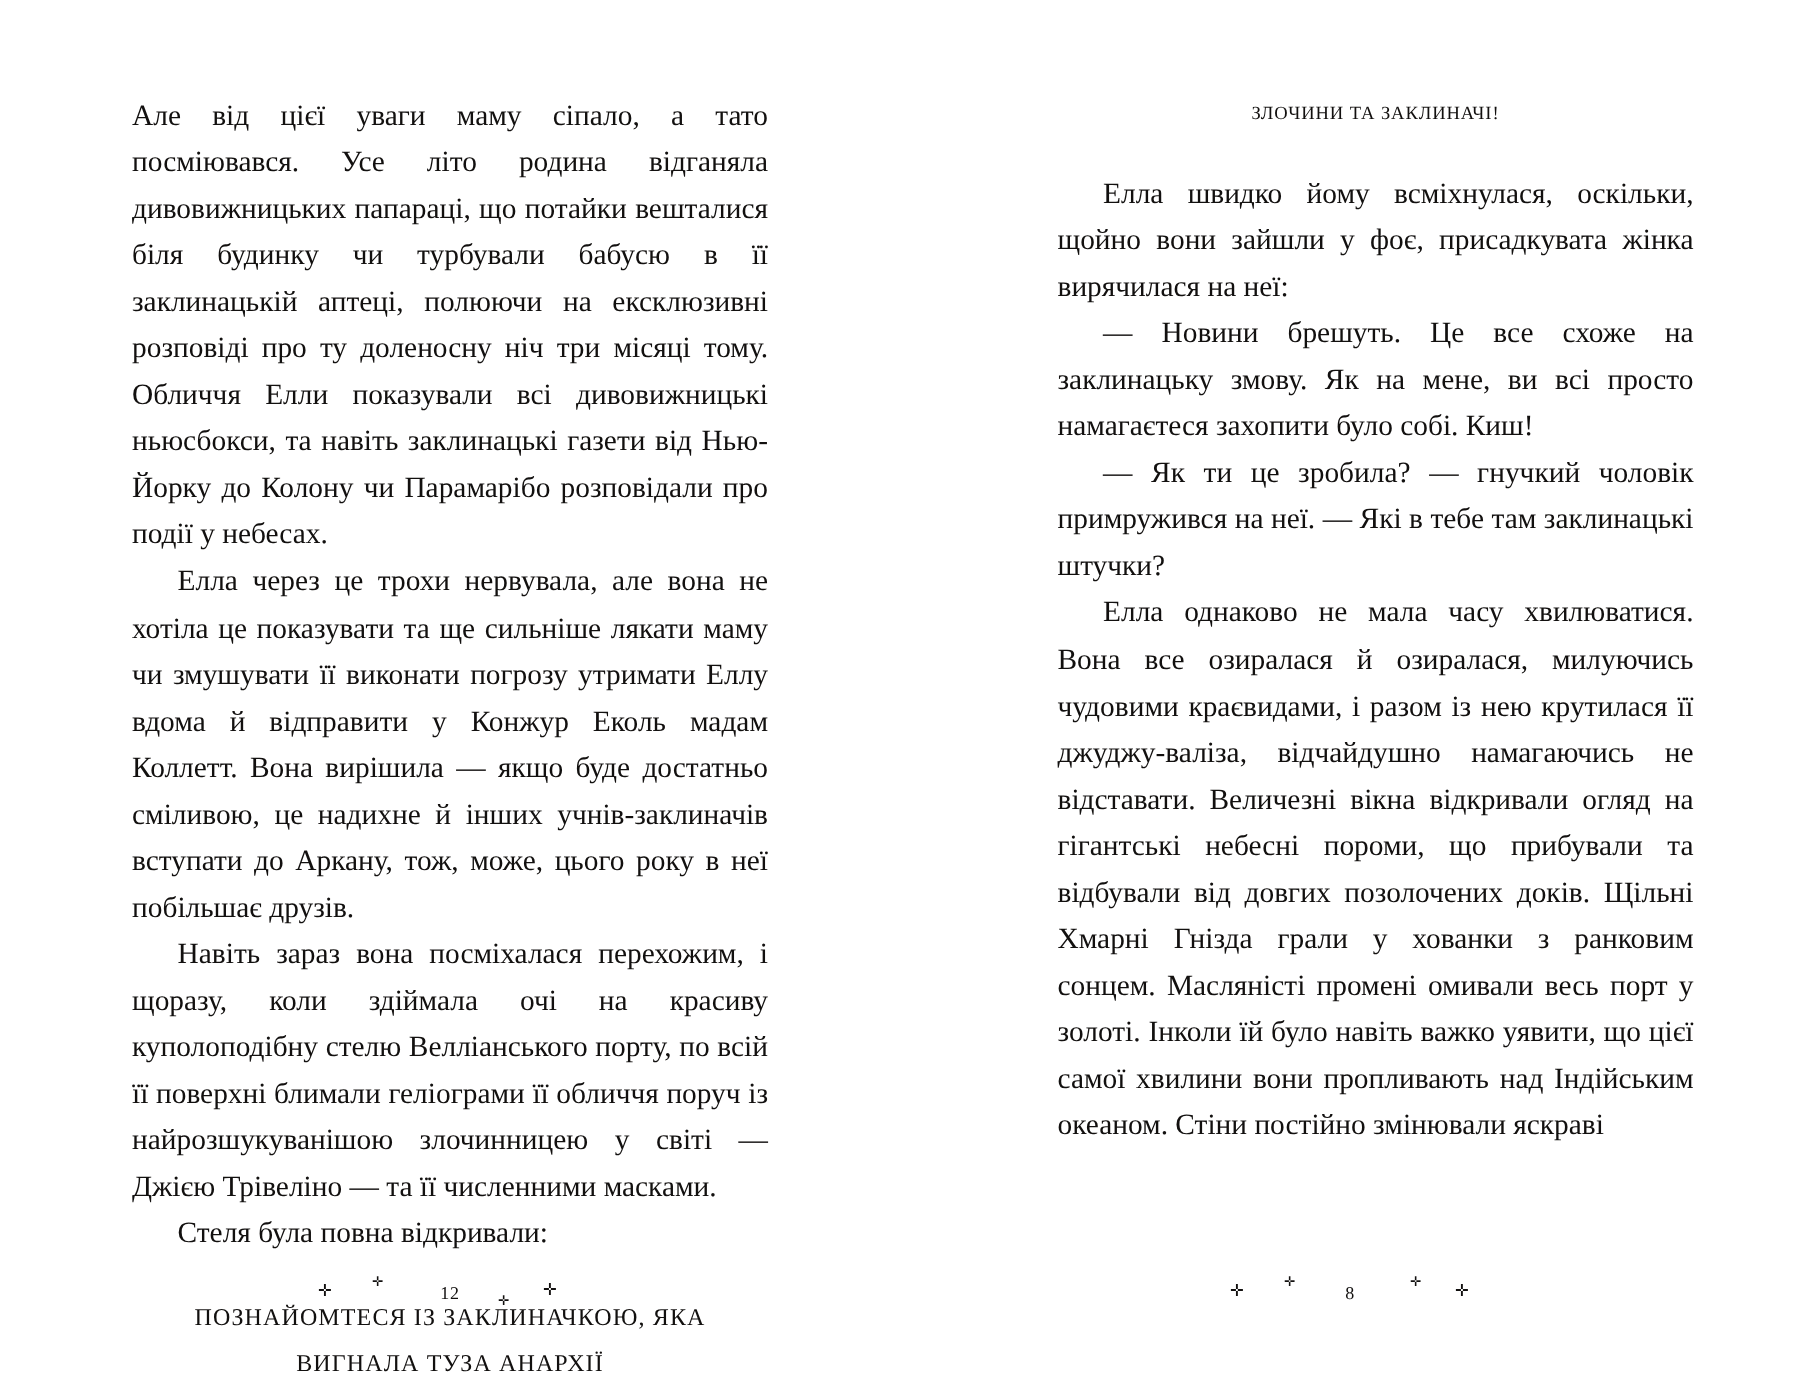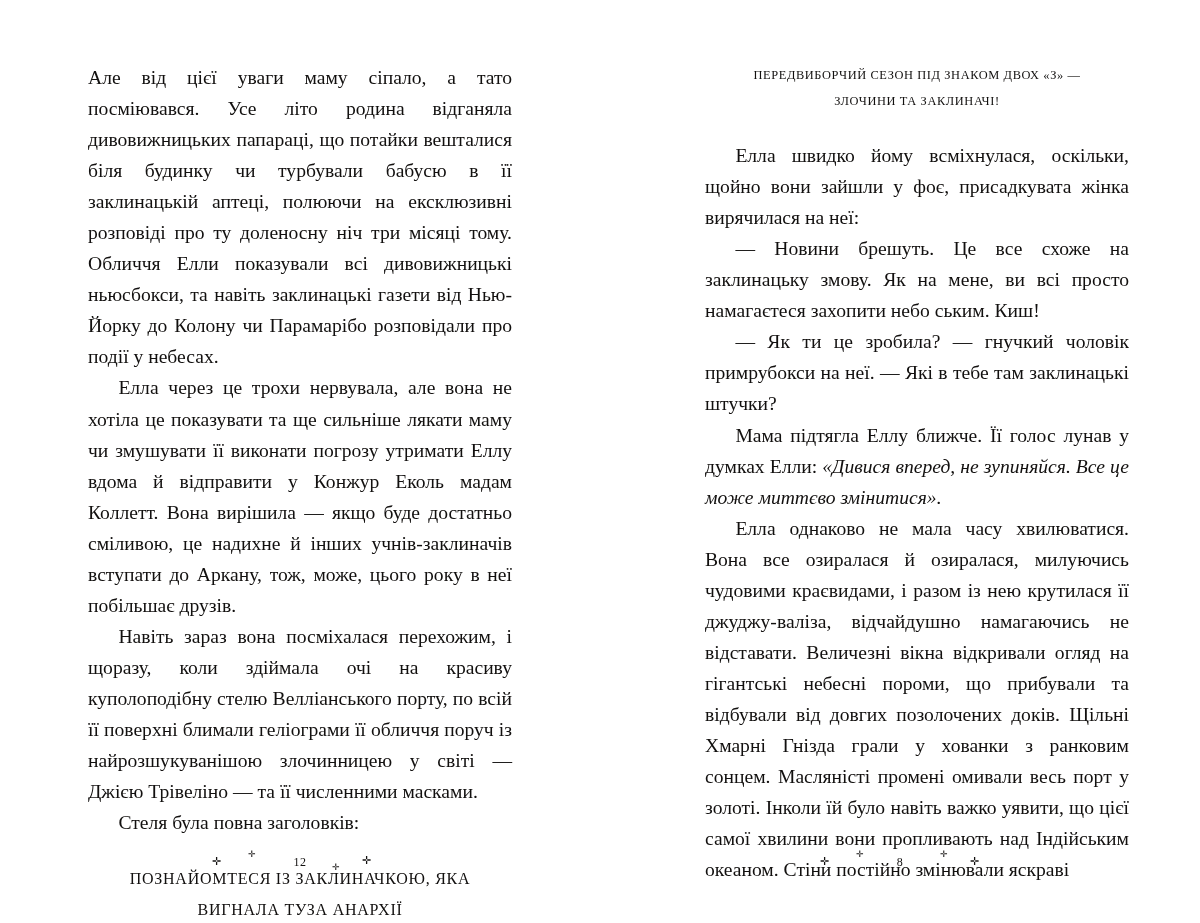--- a/index.html
+++ b/index.html
@@ -115,21 +115,21 @@
 </head>
 <body>
 
 <div class="spread">
 
   <div class="page page-left">
     <div class="text-col">
       <p class="body">Але від цієї уваги маму сіпало, а тато посміювався. Усе літо родина відганяла дивовижницьких папараці, що потайки вешталися біля будинку чи турбували бабусю в її заклинацькій аптеці, полюючи на ексклю­зивні розповіді про ту доленосну ніч три місяці тому. Обличчя Елли показували всі дивовижницькі ньюс­бокси, та навіть заклинацькі газети від Нью-Йорку до Колону чи Парамарібо розповідали про події у небесах.</p>
       <p class="body indent">Елла через це трохи нервувала, але вона не хотіла це показувати та ще сильніше лякати маму чи зму­шувати її виконати погрозу утримати Еллу вдома й відправити у Конжур Еколь мадам Коллетт. Вона вирішила — якщо буде достатньо сміливою, це надихне й інших учнів-заклиначів вступати до Аркану, тож, може, цього року в неї побільшає друзів.</p>
       <p class="body indent">Навіть зараз вона посміхалася перехожим, і щоразу, коли здіймала очі на красиву куполоподібну стелю Велліанського порту, по всій її поверхні блимали геліограми її обличчя поруч із найрозшукуванішою злочинницею у світі — Джією Трівеліно — та її чис­ленними масками.</p>
-      <p class="body indent">Стеля була повна заголовків:</p>
+      <p class="body indent">Стеля була повна відкривали:</p>
 
       <div class="headline-block">
         <span class="hl">ПОЗНАЙОМТЕСЯ ІЗ ЗАКЛИНАЧКОЮ, ЯКА ВИГНАЛА ТУЗА АНАРХІЇ</span>
 
       </div>
     </div>
 
     <div class="folio">
       <div class="folio-inner">
         <span class="orn a">✛</span>
@@ -137,28 +137,26 @@
         <span class="folio-num">12</span>
         <span class="orn c">✛</span>
         <span class="orn d">✛</span>
       </div>
     </div>
   </div>
 
   <div class="page page-right">
     <div class="text-col">
       <div class="running-head">
-        <span>ПЕРЕДВИБОРЧИЙ СЕЗОН ПІД ЗНАКОМ ДВОХ «З» —</span>
         <span class="line2">ЗЛОЧИНИ ТА ЗАКЛИНАЧІ!</span>
       </div>
 
       <p class="body indent">Елла швидко йому всміхнулася, оскільки, щойно вони зайшли у фоє, присадкувата жінка вирячилася на неї:</p>
-      <p class="body indent">— Новини брешуть. Це все схоже на заклинацьку змову. Як на мене, ви всі просто намагаєтеся захопити небо ським. Киш!</p>
-      <p class="body indent">— Як ти це зробила? — гнучкий чоловік примру­бокси на неї. — Які в тебе там заклинацькі штучки?</p>
-      <p class="body indent"><span>Мама підтягла Еллу ближче. Її голос лунав у дум­ках Елли:</span> <em>«Дивися вперед, не зупиняйся. Все це може миттєво змінитися».</em></p>
+      <p class="body indent">— Новини брешуть. Це все схоже на заклинацьку змову. Як на мене, ви всі просто намагаєтеся захопити було собі. Киш!</p>
+      <p class="body indent">— Як ти це зробила? — гнучкий чоловік примру­жився на неї. — Які в тебе там заклинацькі штучки?</p>
       <p class="body indent">Елла однаково не мала часу хвилюватися. Вона все озиралася й озиралася, милуючись чудовими крає­видами, і разом із нею крутилася її джуджу-валіза, відчайдушно намагаючись не відставати. Величезні вікна відкривали огляд на гігантські небесні пороми, що прибували та відбували від довгих позолочених доків. Щільні Хмарні Гнізда грали у хованки з ран­ковим сонцем. Масляністі промені омивали весь порт у золоті. Інколи їй було навіть важко уявити, що цієї самої хвилини вони пропливають над Індій­ським океаном. Стіни постійно змінювали яскраві</p>
     </div>
 
     <div class="folio">
       <div class="folio-inner">
         <span class="orn a">✛</span>
         <span class="orn b">✛</span>
         <span class="folio-num">8</span>
         <span class="orn c">✛</span>
         <span class="orn d">✛</span>

